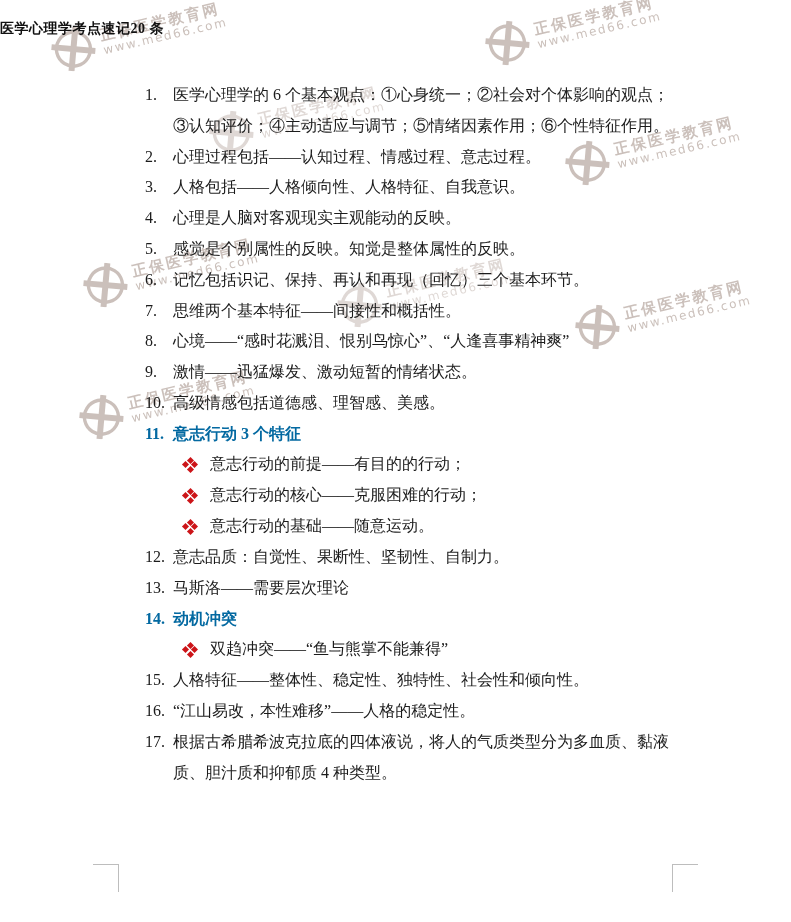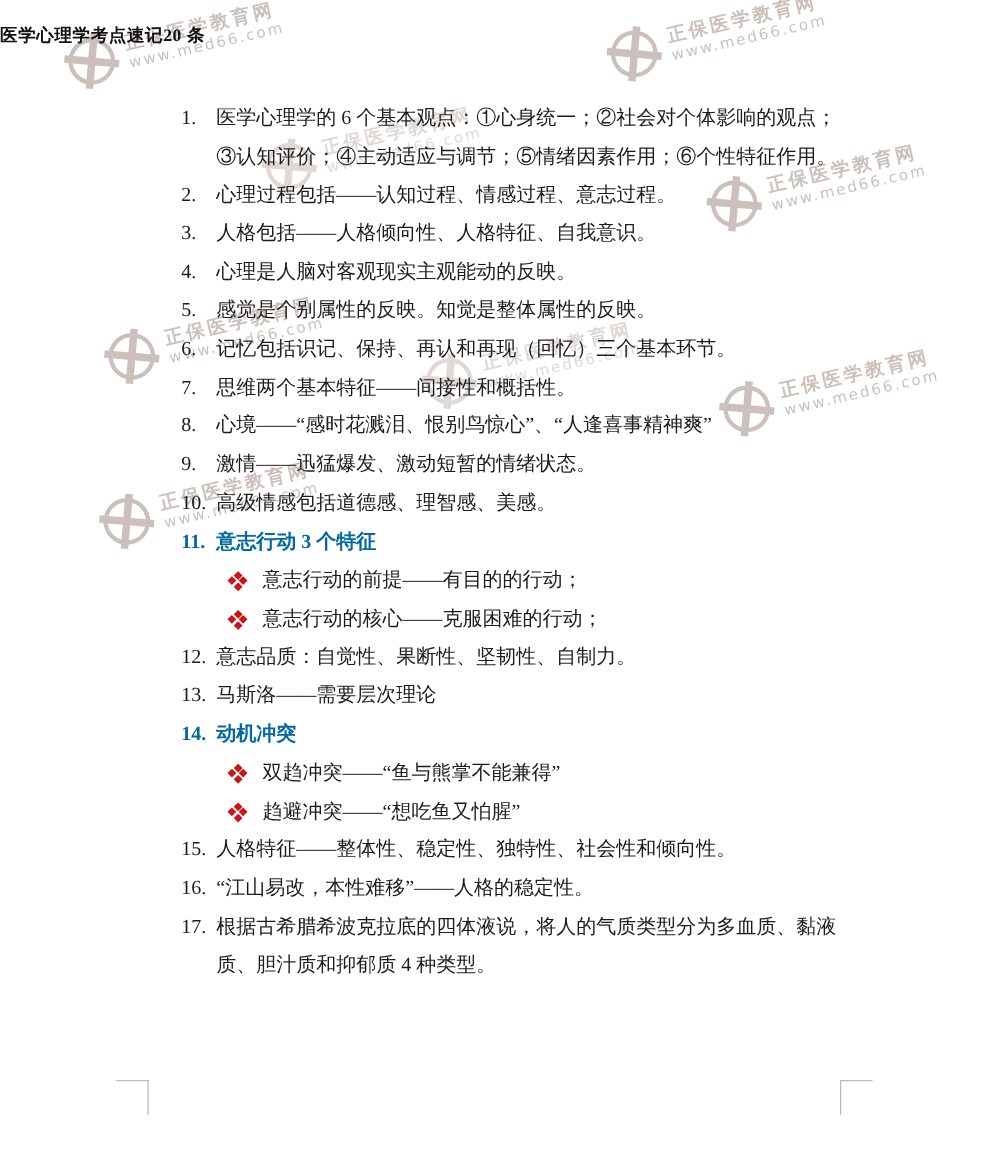--- a/index.html
+++ b/index.html
@@ -256,20 +256,29 @@
     </div>
     <div class="brow">
       <span class="bullet-icon">
           <i class="d1"></i>
           <i class="d2"></i>
           <i class="d3"></i>
           <i class="d4"></i>
         </span>
       <span class="btext">意志行动的核心——克服困难的行动；</span>
     </div>
+    <div class="brow">
+      <span class="bullet-icon">
+          <i class="d1"></i>
+          <i class="d2"></i>
+          <i class="d3"></i>
+          <i class="d4"></i>
+        </span>
+      <span class="btext">意志行动的基础——随意运动。</span>
+    </div>
 
     <div class="row">
       <span class="num">12.</span>
       <span class="itext"><span class="line">意志品质：自觉性、果断性、坚韧性、自制力。</span></span>
     </div>
 
     <div class="row">
       <span class="num">13.</span>
       <span class="itext"><span class="line">马斯洛——需要层次理论</span></span>
     </div>
@@ -281,29 +290,20 @@
 
     <div class="brow">
       <span class="bullet-icon">
           <i class="d1"></i>
           <i class="d2"></i>
           <i class="d3"></i>
           <i class="d4"></i>
         </span>
       <span class="btext">双趋冲突——“鱼与熊掌不能兼得”</span>
     </div>
-    <div class="brow">
-      <span class="bullet-icon">
-          <i class="d1"></i>
-          <i class="d2"></i>
-          <i class="d3"></i>
-          <i class="d4"></i>
-        </span>
-      <span class="btext">趋避冲突——“想吃鱼又怕腥”</span>
-    </div>
 
     <div class="row">
       <span class="num">15.</span>
       <span class="itext"><span class="line">人格特征——整体性、稳定性、独特性、社会性和倾向性。</span></span>
     </div>
 
     <div class="row">
       <span class="num">16.</span>
       <span class="itext"><span class="line">“江山易改，本性难移”——人格的稳定性。</span></span>
     </div>

